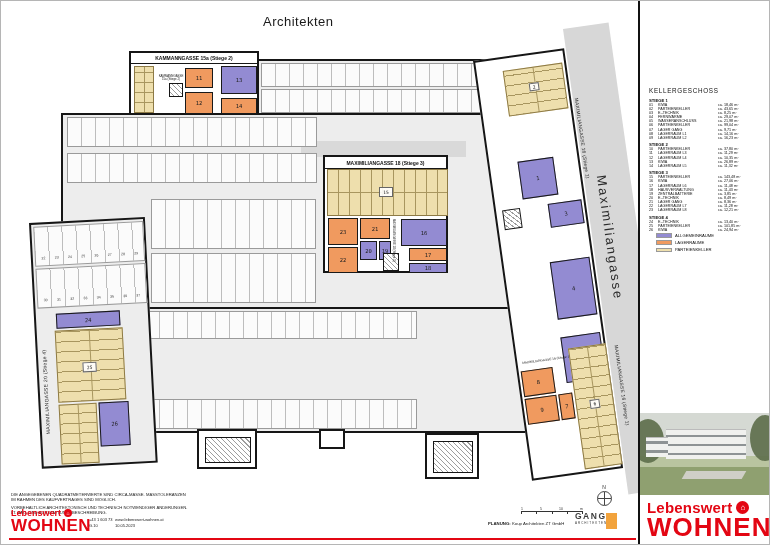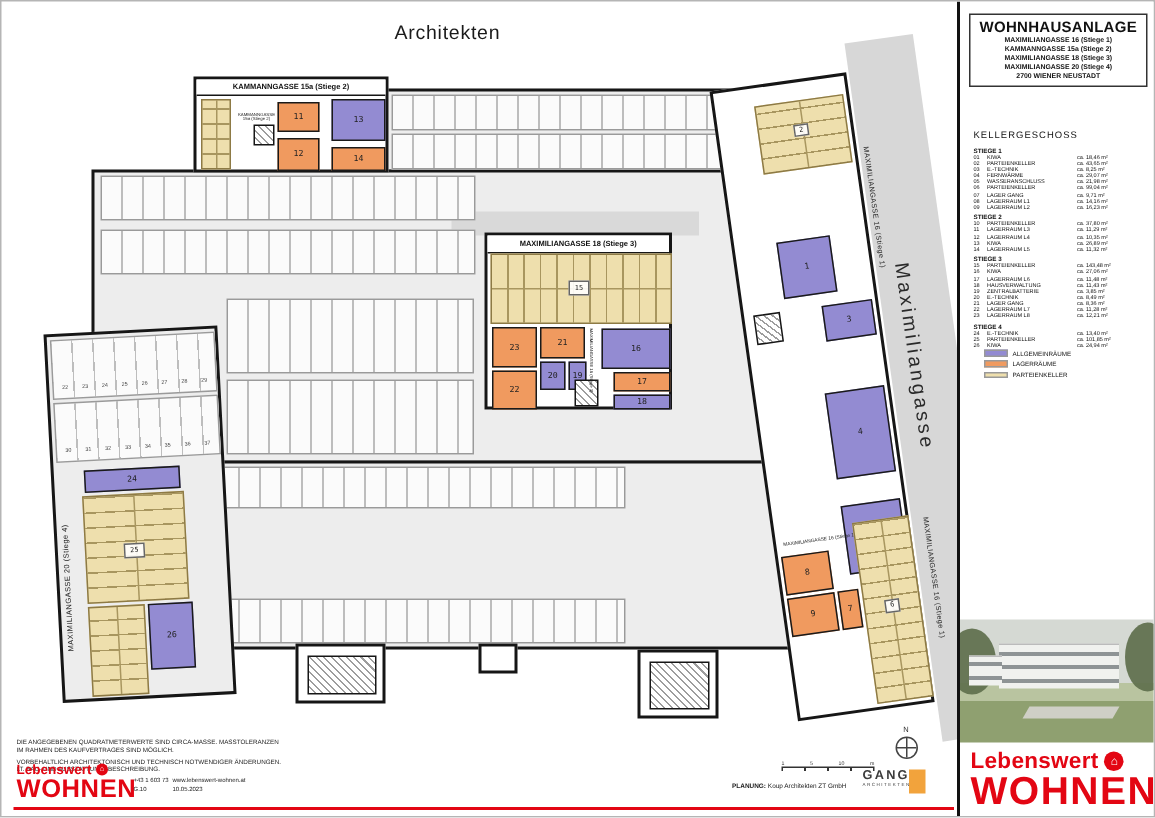--- a/index.html
+++ b/index.html
@@ -240,30 +240,20 @@
     <div class="koup">
       <div class="koup-name">GANG</div>
       <div class="koup-sub">ARCHITEKTEN</div>
       <div class="koup-sq"></div>
     </div>
 
     <div class="redline"></div>
   </div>
 
   <div class="panel">
-    <div class="titlebox">
-      <div class="t">WOHNHAUSANLAGE</div>
-      <div>
-          <div class="a">MAXIMILIANGASSE 16 (Stiege 1)</div>
-          <div class="a">KAMMANNGASSE 15a (Stiege 2)</div>
-          <div class="a">MAXIMILIANGASSE 18 (Stiege 3)</div>
-          <div class="a">MAXIMILIANGASSE 20 (Stiege 4)</div>
-          <div class="a">2700 WIENER NEUSTADT</div>
-        </div>
-    </div>
 
     <div class="sched-head">KELLERGESCHOSS</div>
     <div class="groups">
         <div class="sg">
           <div class="sg-t">STIEGE 1</div>
           <div class="srow">
             <div class="nr">01</div>
             <div class="nm">KIWA</div>
             <div class="ar">ca. 18,46 m²</div>
           </div>

